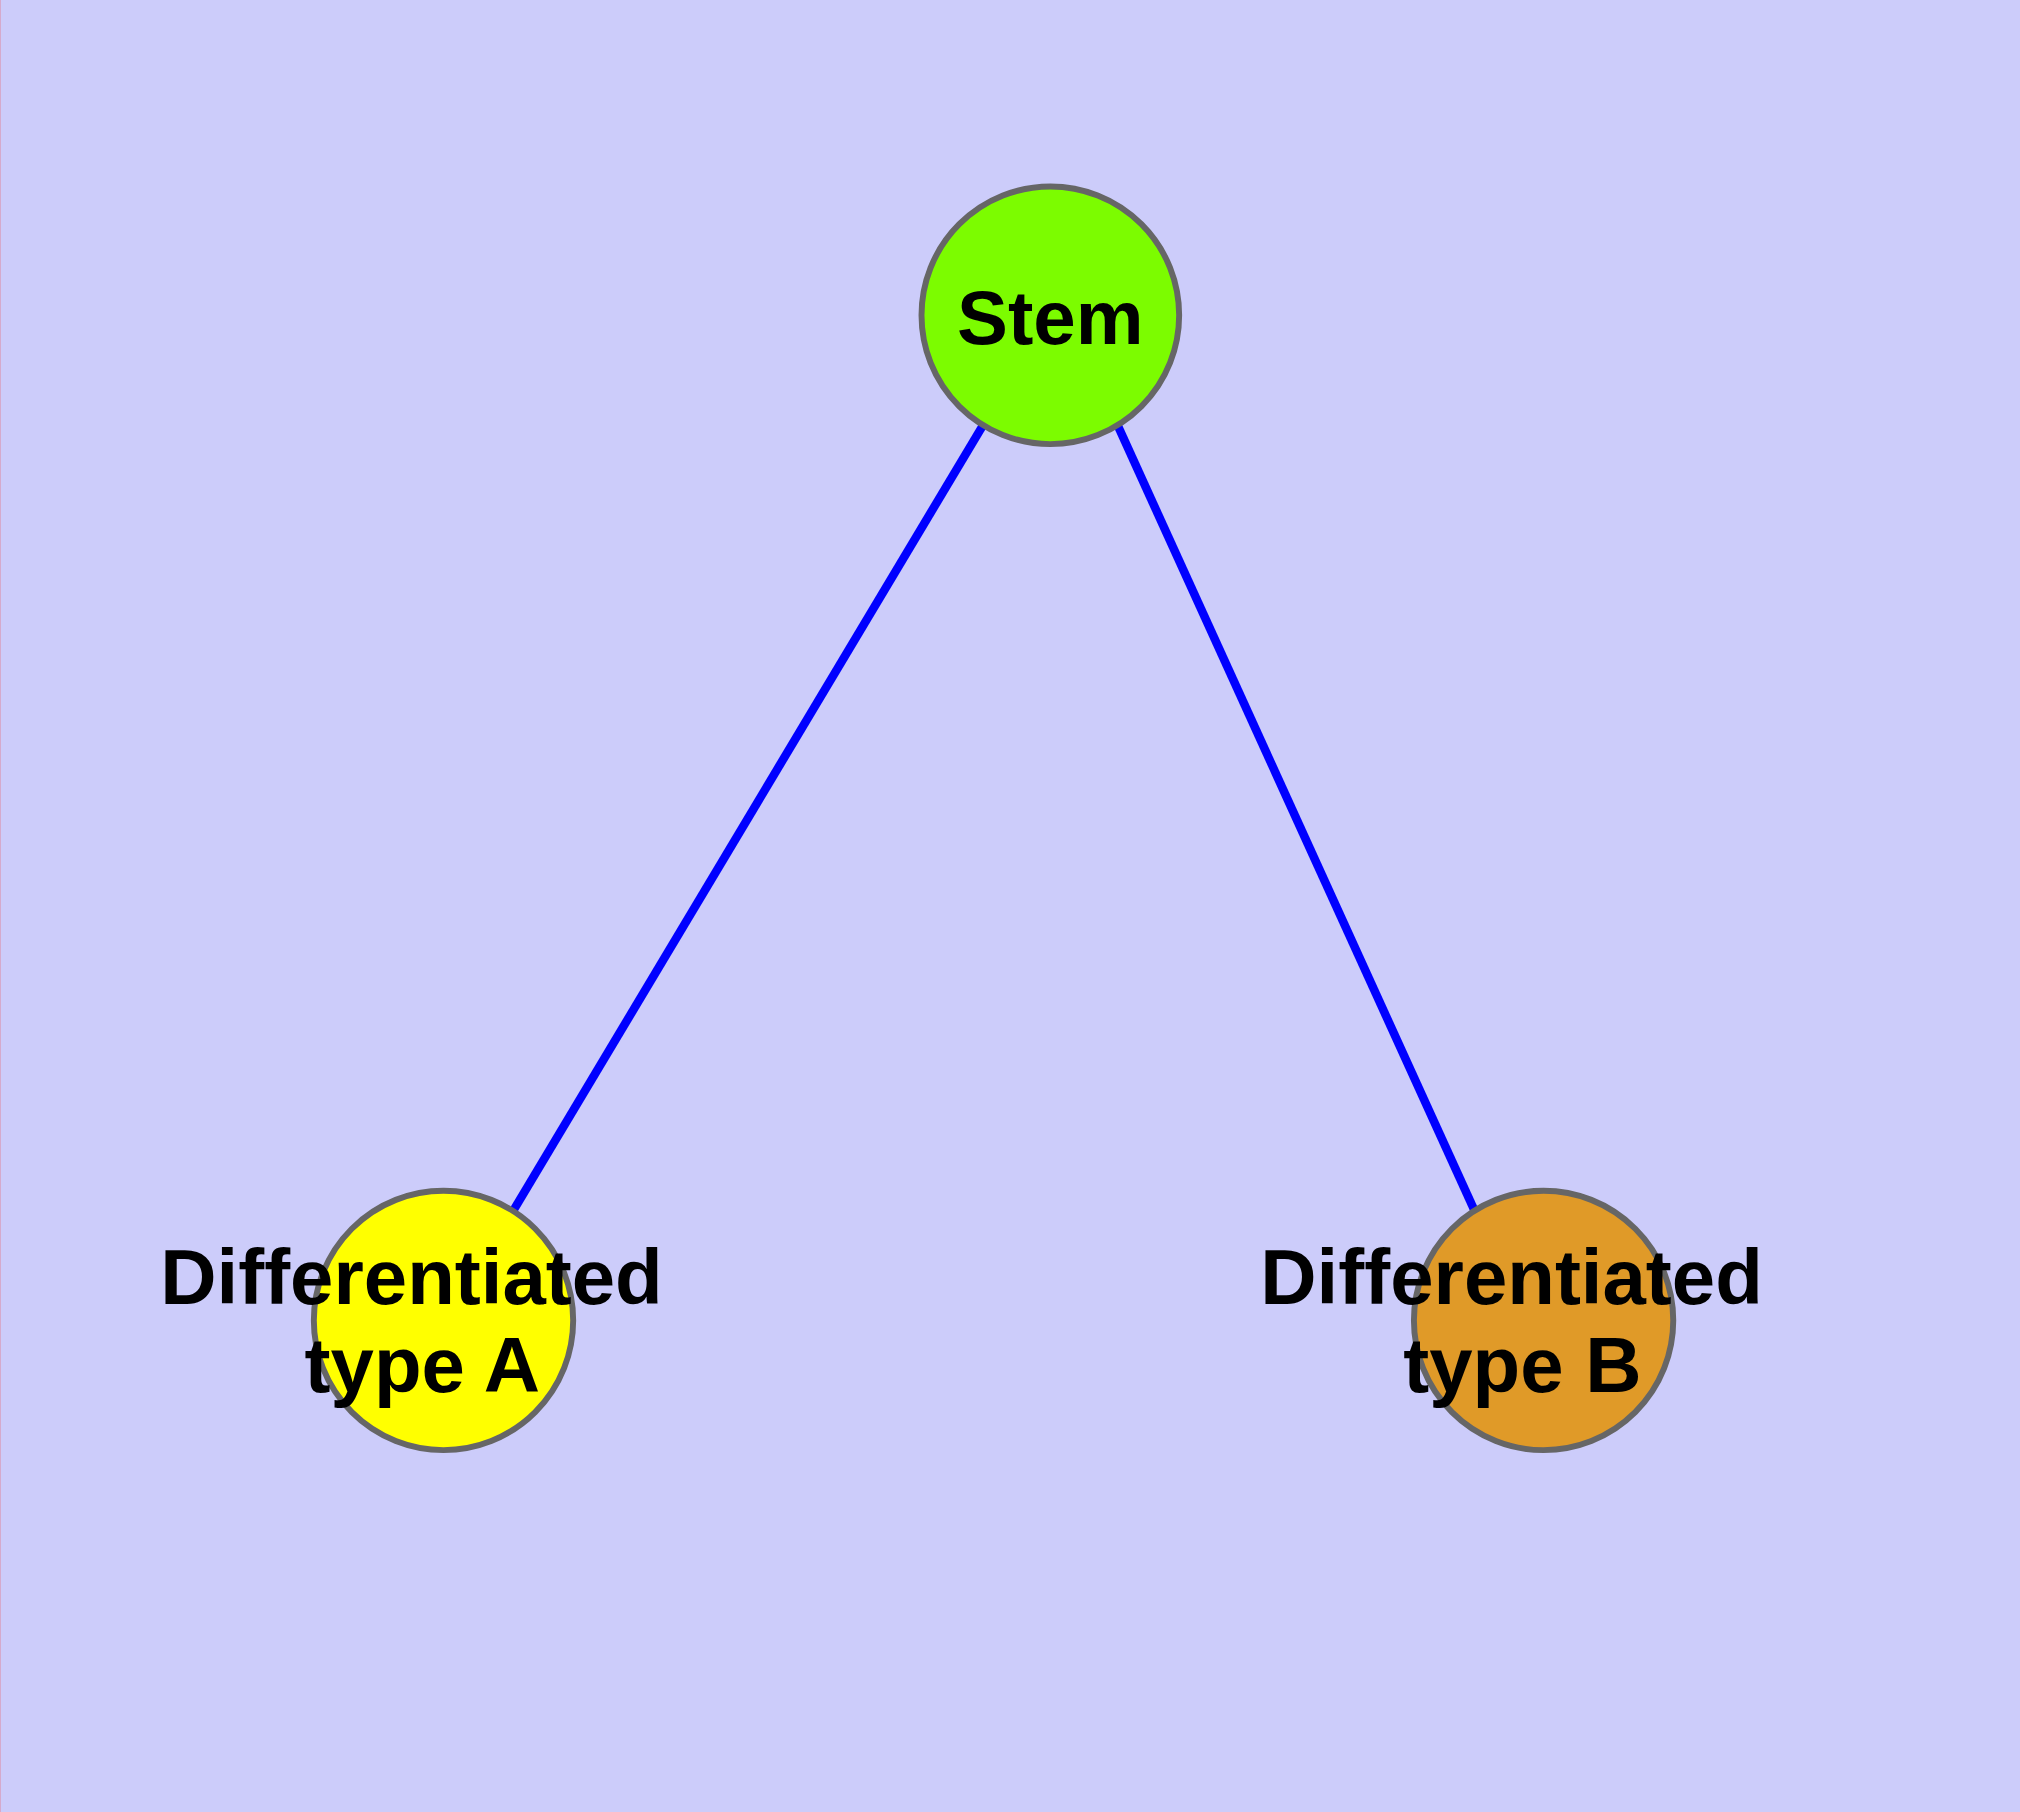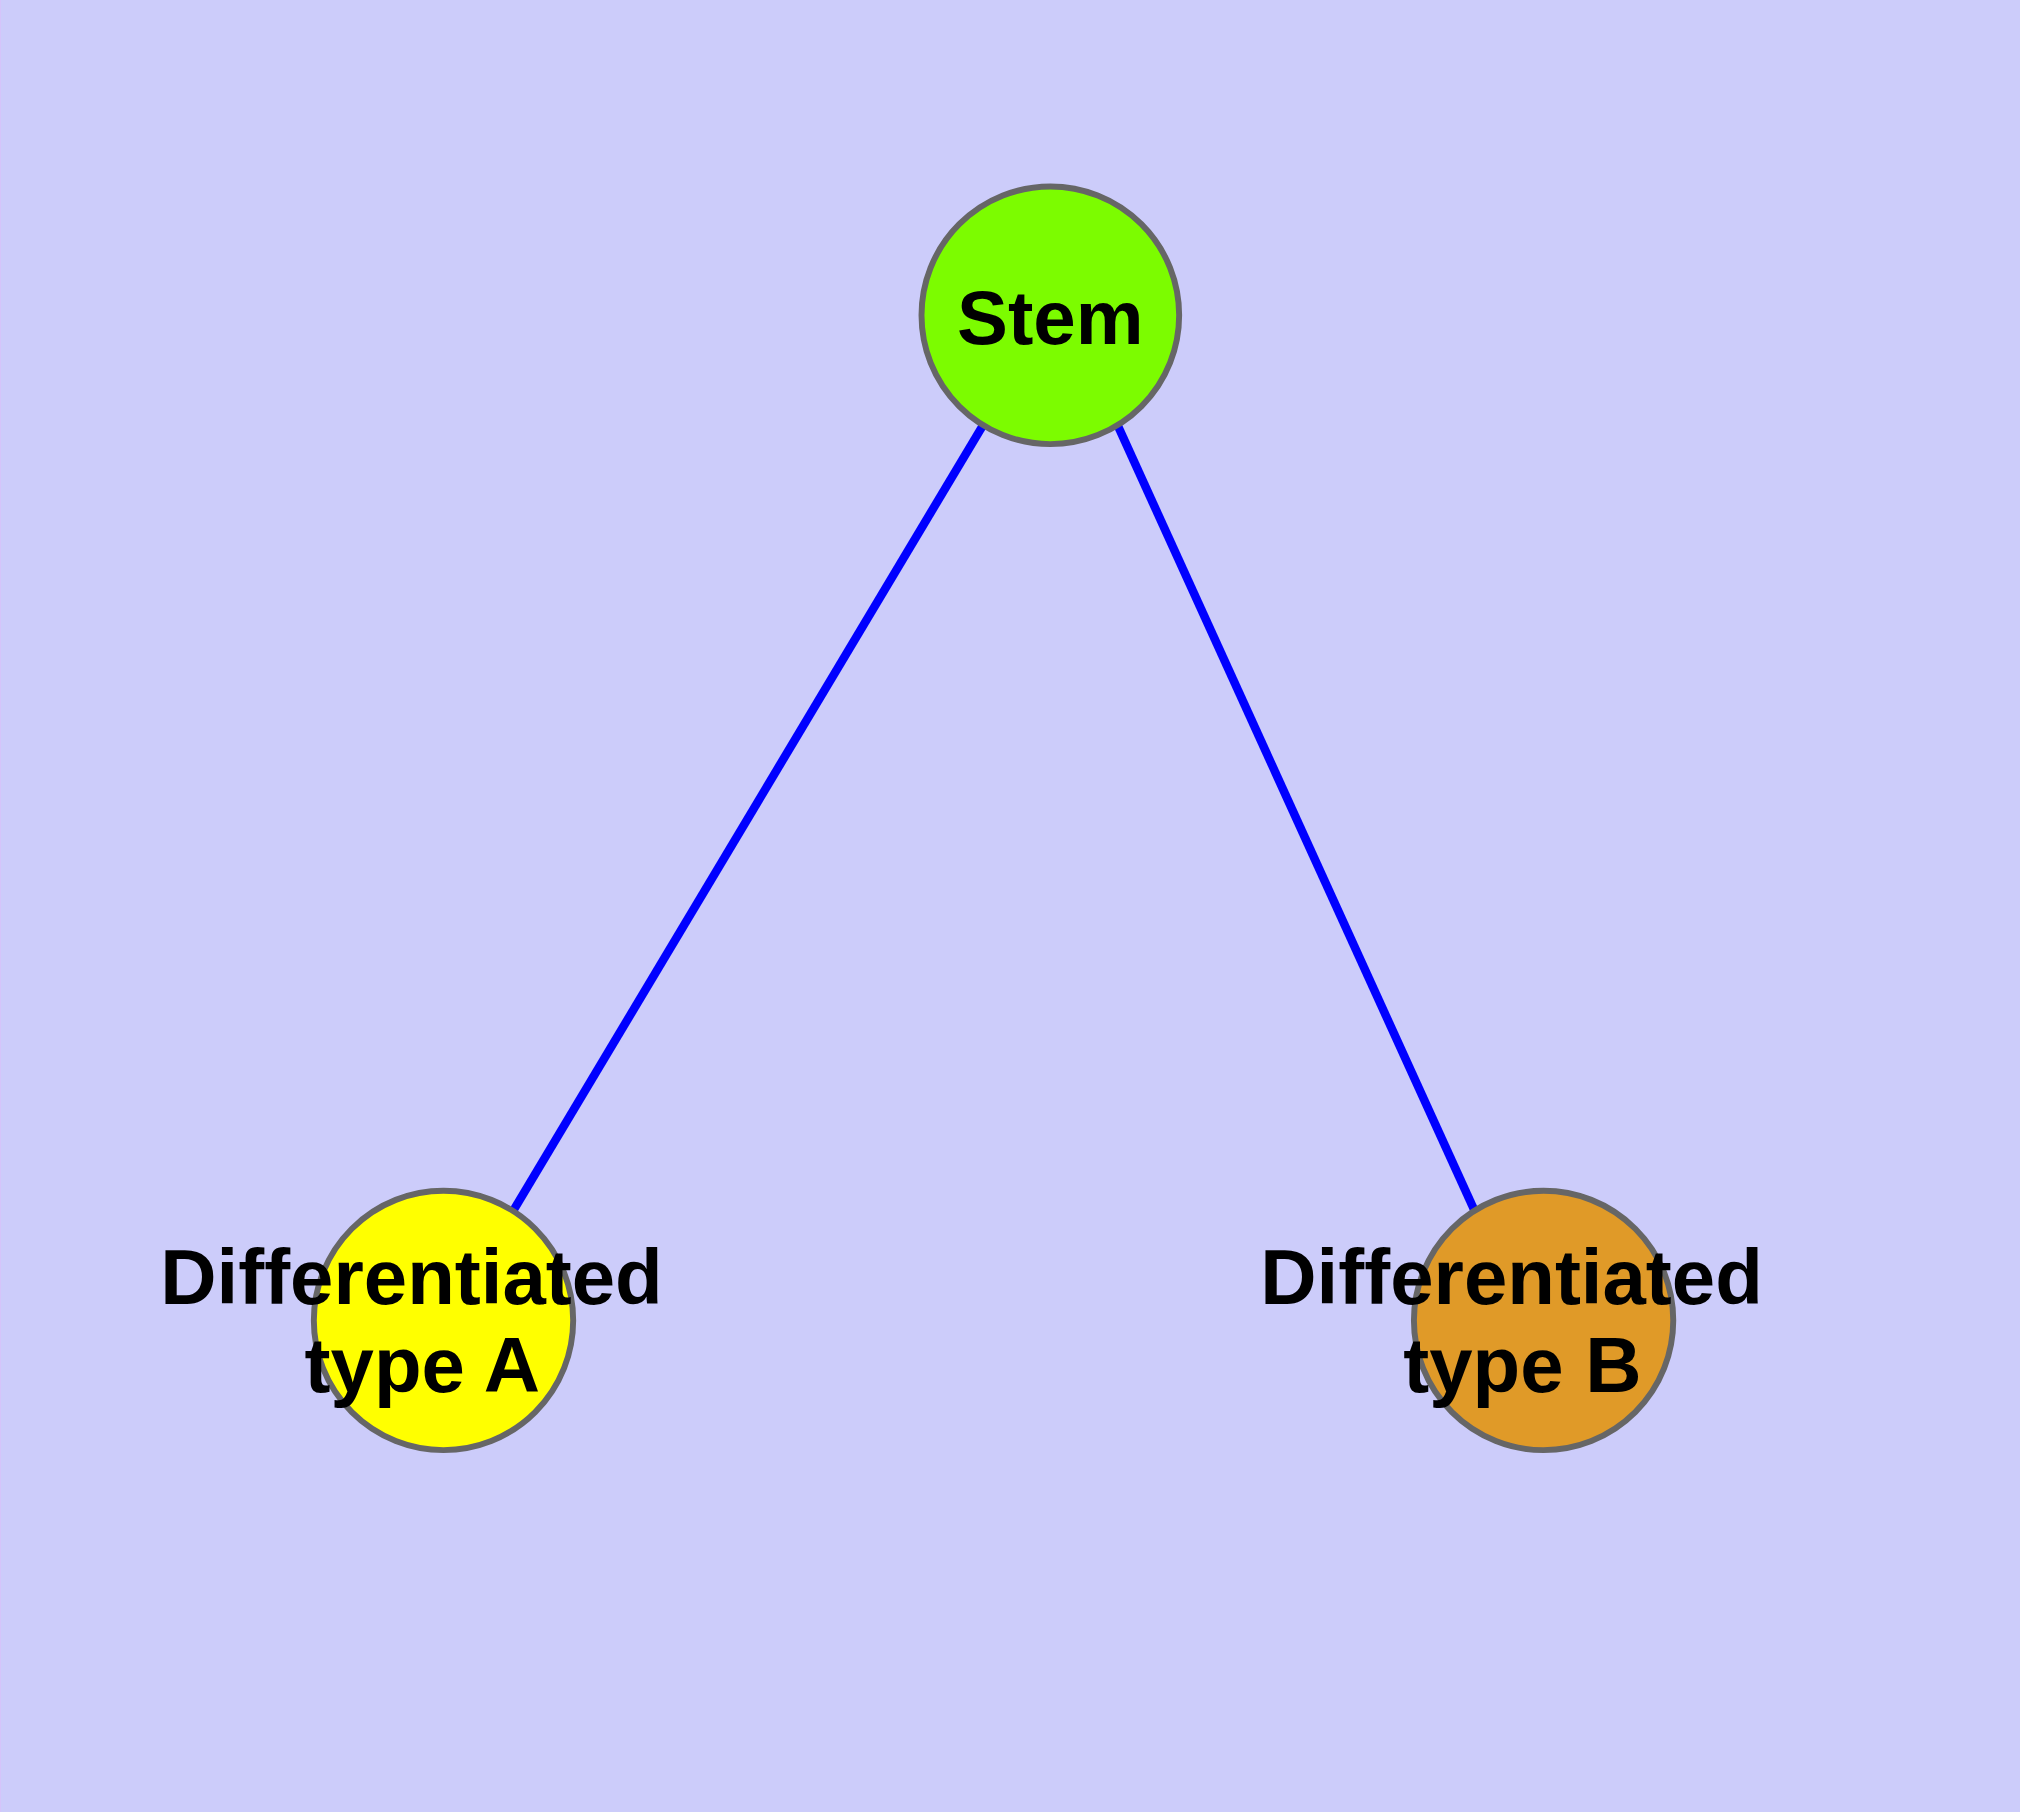--- a/index.html
+++ b/index.html
@@ -37,21 +37,21 @@
     font-family: "Liberation Sans", sans-serif;
     font-weight: bold;
     fill: #000000;
     text-anchor: middle;
     dominant-baseline: middle;
   }
 </style>
 </head>
 <body>
 
-<div id="stage" style="width: 2021px; height: 1812px; background: #f0abfc;">
+<div id="stage" style="width: 2021px; height: 1812px; background: #ef4444;">
   <svg id="graph-svg" viewBox="0 0 2384 2138" preserveAspectRatio="xMidYMid meet">
 
     <rect x="0" y="0" width="2384" height="2138" fill="#ccccfa"></rect>
 
     <g>
       <line class="edge-line" x1="1160" y1="501" x2="602" y2="1434" stroke="#0000ff" stroke-width="10"></line>
       <line class="edge-line" x1="1318" y1="501" x2="1742" y2="1434" stroke="#0000ff" stroke-width="10"></line>
     </g>
 
     <g>

